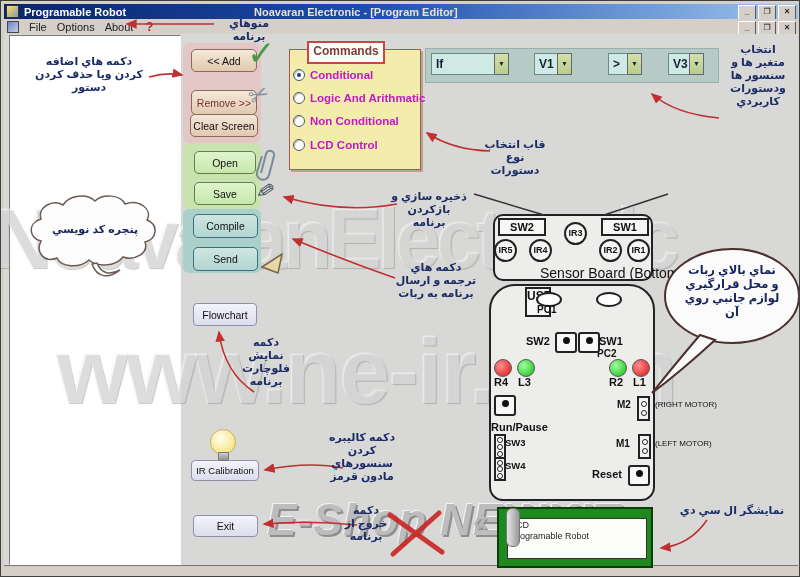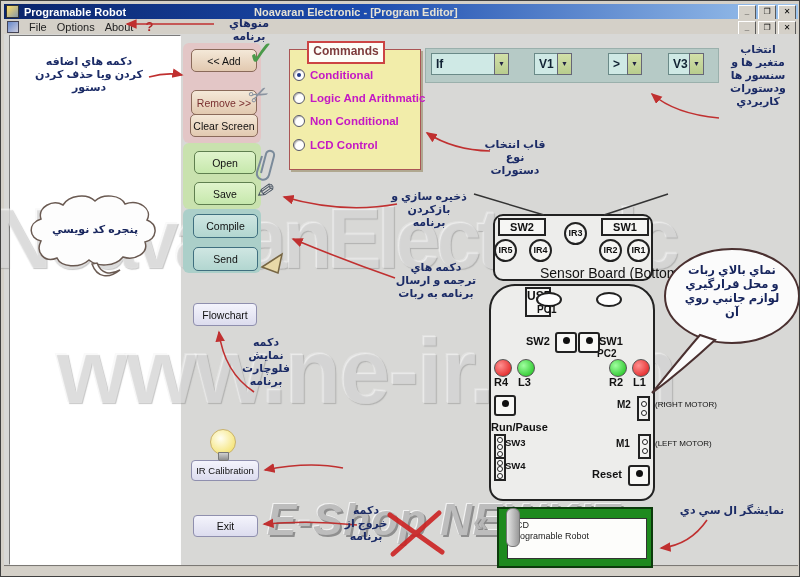--- a/index.html
+++ b/index.html
@@ -274,20 +274,24 @@
 دستورات</div>
   <div class="ann" style="left:390px;top:189px;width:76px;">ذخيره سازي و
 بازكردن برنامه</div>
   <div class="ann" style="left:388px;top:260px;width:94px;">دكمه هاي
 ترجمه و ارسال
 برنامه به ربات</div>
   <div class="ann" style="left:236px;top:335px;width:58px;">دكمه
 نمايش
 فلوچارت
 برنامه</div>
+  <div class="ann" style="left:320px;top:430px;width:82px;">دكمه كاليبره
+كردن
+سنسورهاي
+مادون قرمز</div>
   <div class="ann" style="left:338px;top:503px;width:54px;">دكمه
 خروج از
 برنامه</div>
   <div class="ann" style="left:670px;top:503px;width:122px;">نمايشگر ال سي دي</div>
   <div class="bubbletext" style="left:50px;top:222px;width:88px;font-size:11px;text-align:center;">پنجره كد نويسي</div>
   <div class="bubbletext" style="left:675px;top:262px;width:112px;font-size:11.5px;">نماي بالاي ربات
 و محل قرارگيري
 لوازم جانبي روي
 آن</div>
 

